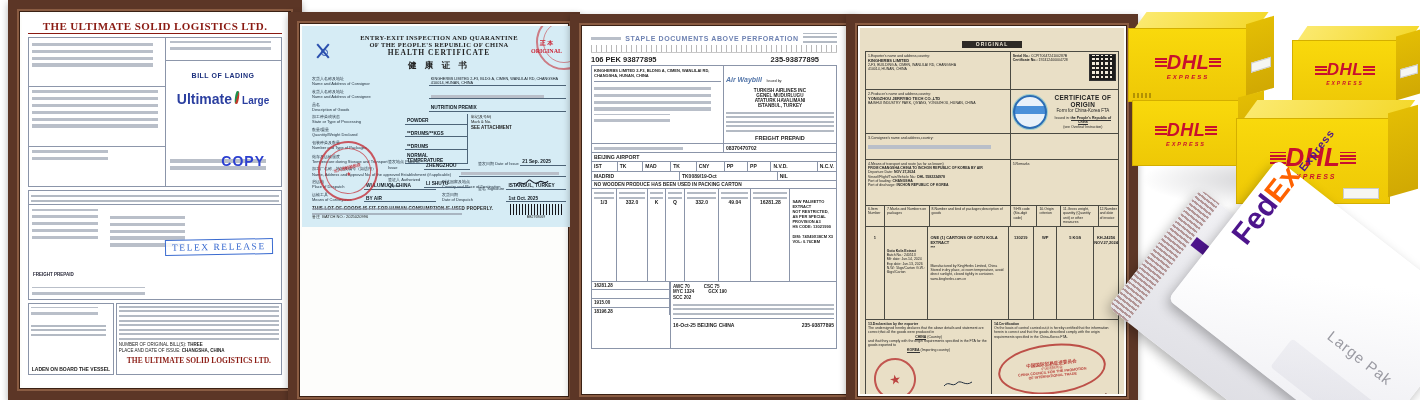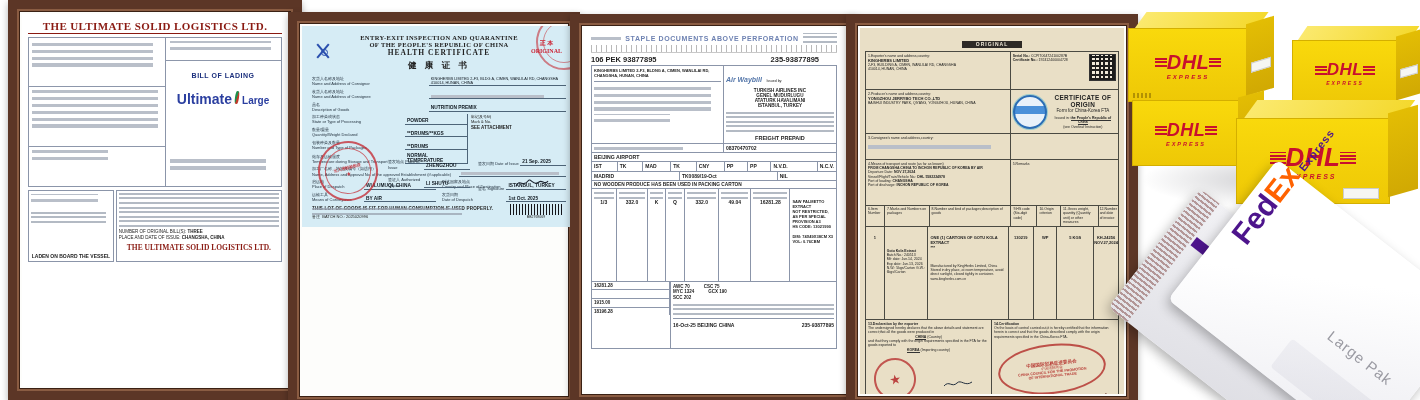--- a/index.html
+++ b/index.html
@@ -89,20 +89,30 @@
     <div class="abs redact" style="left:3px;top:112px;width:30%;height:10px"></div>
     <div class="abs redact" style="left:56%;top:3px;width:40%;height:9px"></div>
     <div class="abs hair" style="left:54%;top:22px;right:0"></div>
     <div class="abs c b" style="left:54%;top:34px;right:0;color:#1b2f7d;font-size:7px;letter-spacing:.5px">BILL OF LADING</div>
     <div class="abs c" style="left:54%;top:52px;right:0">
       <span class="b" style="color:#2b3fa0;font-size:14px">Ultimate</span><span class="logo-mark"></span><span class="b" style="color:#2b3fa0;font-size:10px">Large</span>
     </div>
     <div class="abs redact" style="left:56%;top:118px;width:38%;height:14px"></div>
   </div>
 
+  <div class="box" style="position:relative;height:108px;margin-top:3px">
+    <div class="hair abs" style="left:0;top:13px;right:0"></div>
+    <div class="abs fineprint" style="left:2px;top:2px;right:2px;height:9px"></div>
+    <div class="abs copy" style="right:16px;top:-38px">COPY</div>
+    <div class="abs redact" style="left:3px;top:18px;width:26%;height:30px"></div>
+    <div class="abs redact" style="left:32%;top:22px;width:30%;height:34px"></div>
+    <div class="abs telex" style="right:8px;top:48px;transform:rotate(-1deg)">TELEX RELEASE</div>
+    <div class="abs b" style="left:4px;bottom:22px;font-size:4.5px;color:#223">FREIGHT PREPAID</div>
+    <div class="abs redact" style="left:3px;bottom:4px;width:45%;height:8px"></div>
+  </div>
 
   <div style="display:flex;gap:2px;margin-top:3px;height:72px">
     <div class="box" style="width:33%;position:relative">
       <div class="abs redact" style="left:2px;top:3px;width:80%;height:8px"></div>
       <div class="abs fineprint" style="left:2px;top:18px;width:90%;height:14px"></div>
       <div class="abs b c" style="left:0;right:0;bottom:2px;font-size:5px">LADEN ON BOARD THE VESSEL</div>
     </div>
     <div class="box" style="flex:1;position:relative;padding:2px">
       <div class="fineprint" style="height:34px"></div>
       <div class="f45" style="margin-top:2px">

